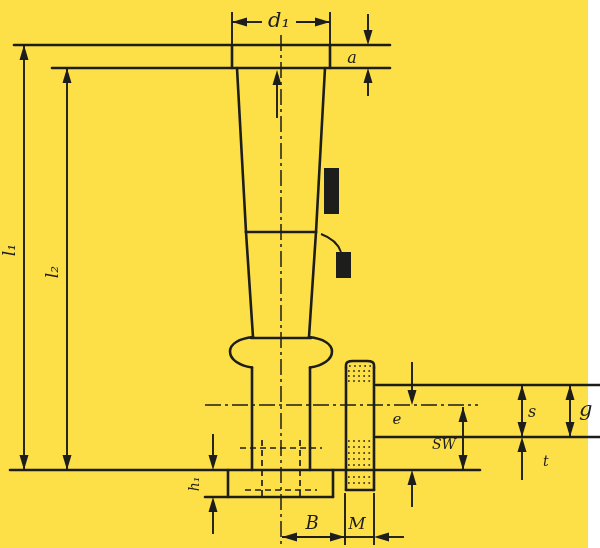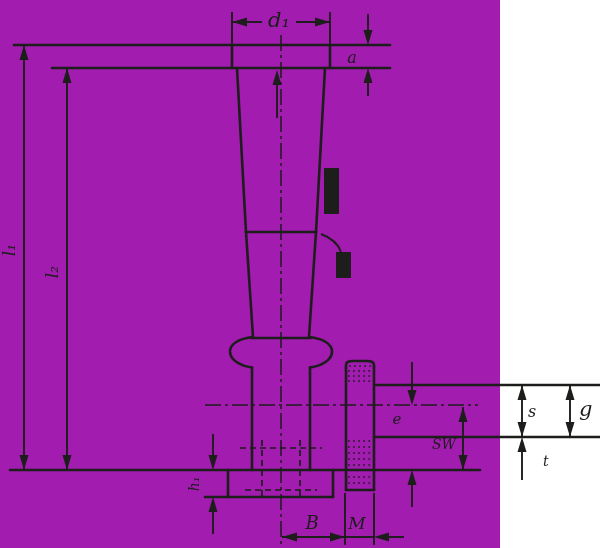--- a/index.html
+++ b/index.html
@@ -1,16 +1,16 @@
 <!DOCTYPE html>
 <html><head>
 <meta charset="utf-8">
 <style>
   html,body{margin:0;padding:0;background:#ffffff;}
-  .stage{width:500px;height:548px;position:relative;background:#a21caf;}
+  .stage{width:588px;height:548px;position:relative;background:#fde047;}
   svg{display:block;}
   .edge{stroke:#1d1d1b;stroke-width:2.6;fill:none;stroke-linecap:round;}
   .dim{stroke:#1d1d1b;stroke-width:1.9;fill:none;stroke-linecap:butt;}
   .thin{stroke:#1d1d1b;stroke-width:1.9;fill:none;}
   .hiddenln{stroke:#1d1d1b;stroke-width:1.7;fill:none;stroke-dasharray:6 4;}
   .centerln{stroke:#1d1d1b;stroke-width:1.5;fill:none;stroke-dasharray:16 4 3 4;}
   .stipple{stroke:#1d1d1b;stroke-width:1.7;fill:none;stroke-dasharray:1.7 3.4;}
   .arrow{fill:#1d1d1b;stroke:none;}
   .solid{fill:#1d1d1b;stroke:none;}
   text{font-family:"DejaVu Serif","Liberation Serif",serif;font-style:italic;fill:#1d1d1b;}

